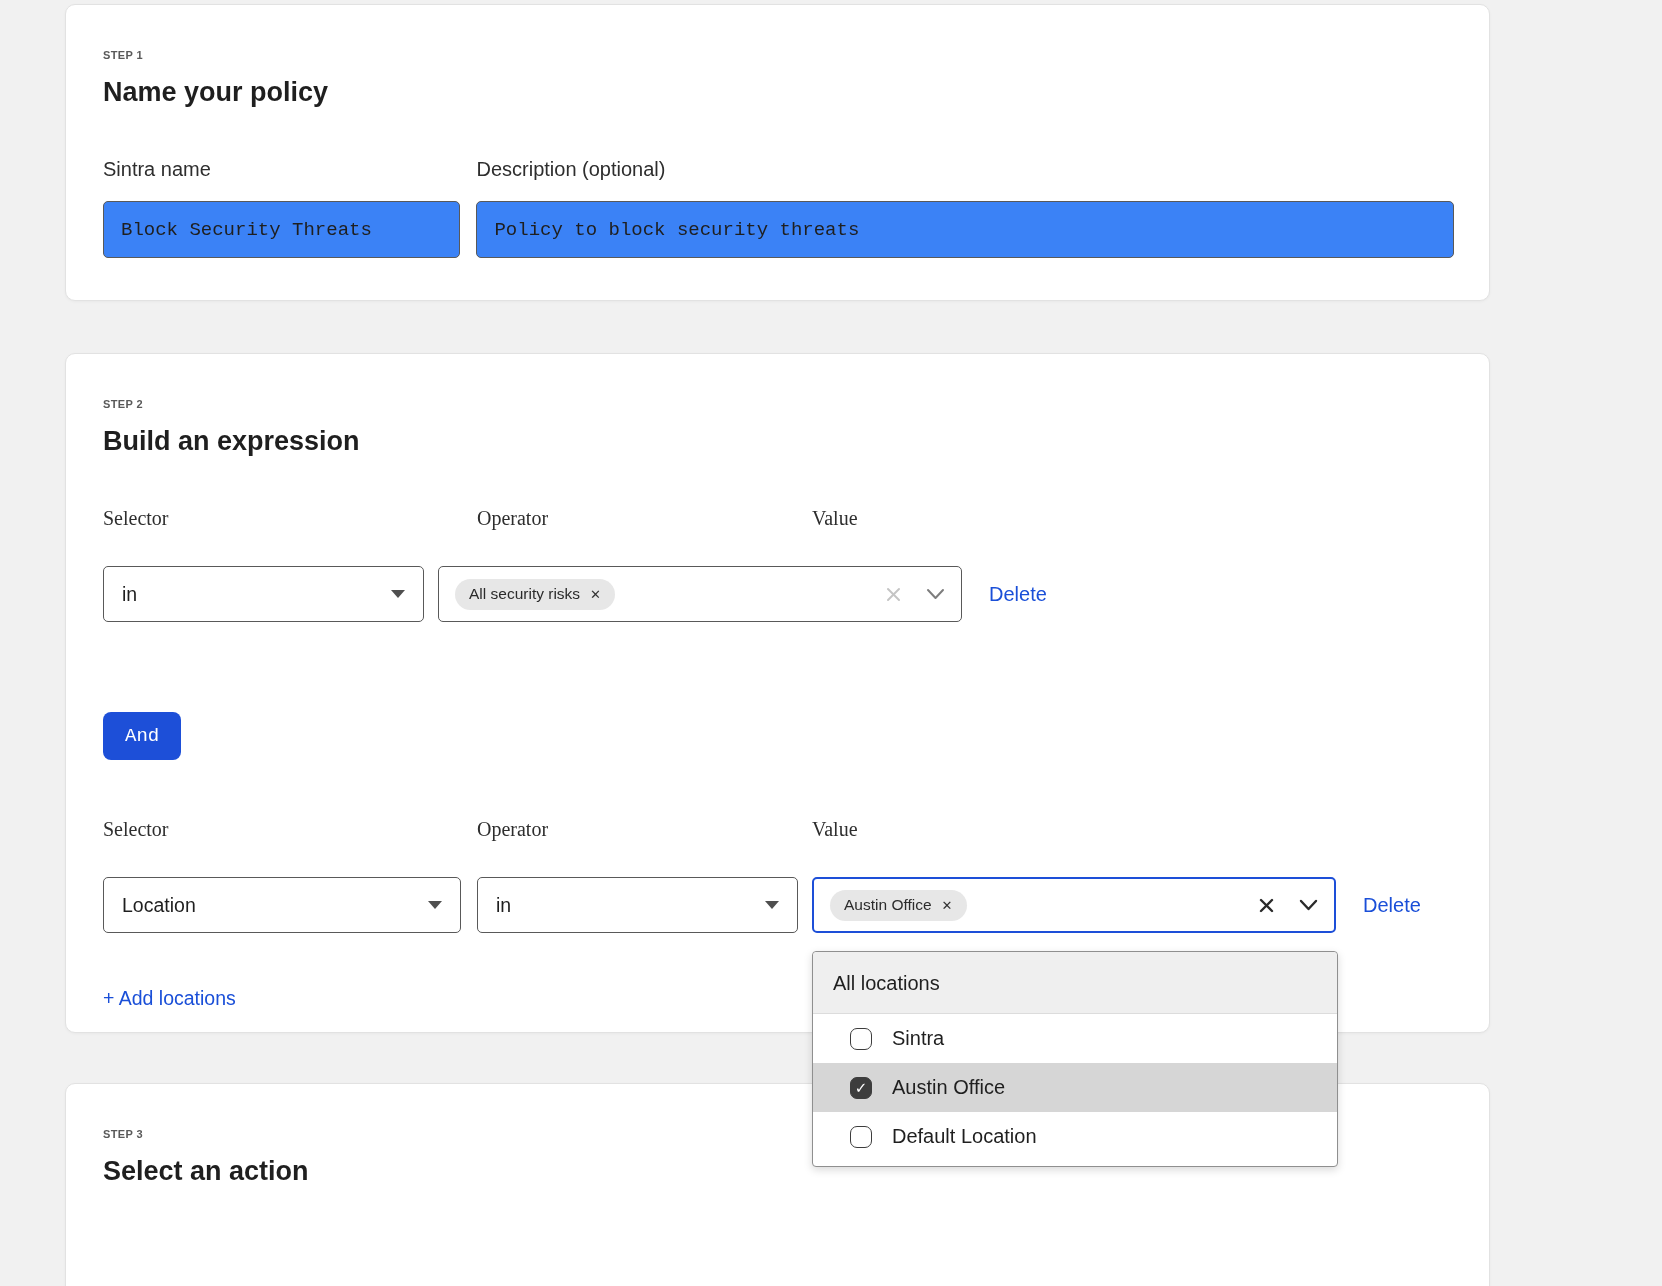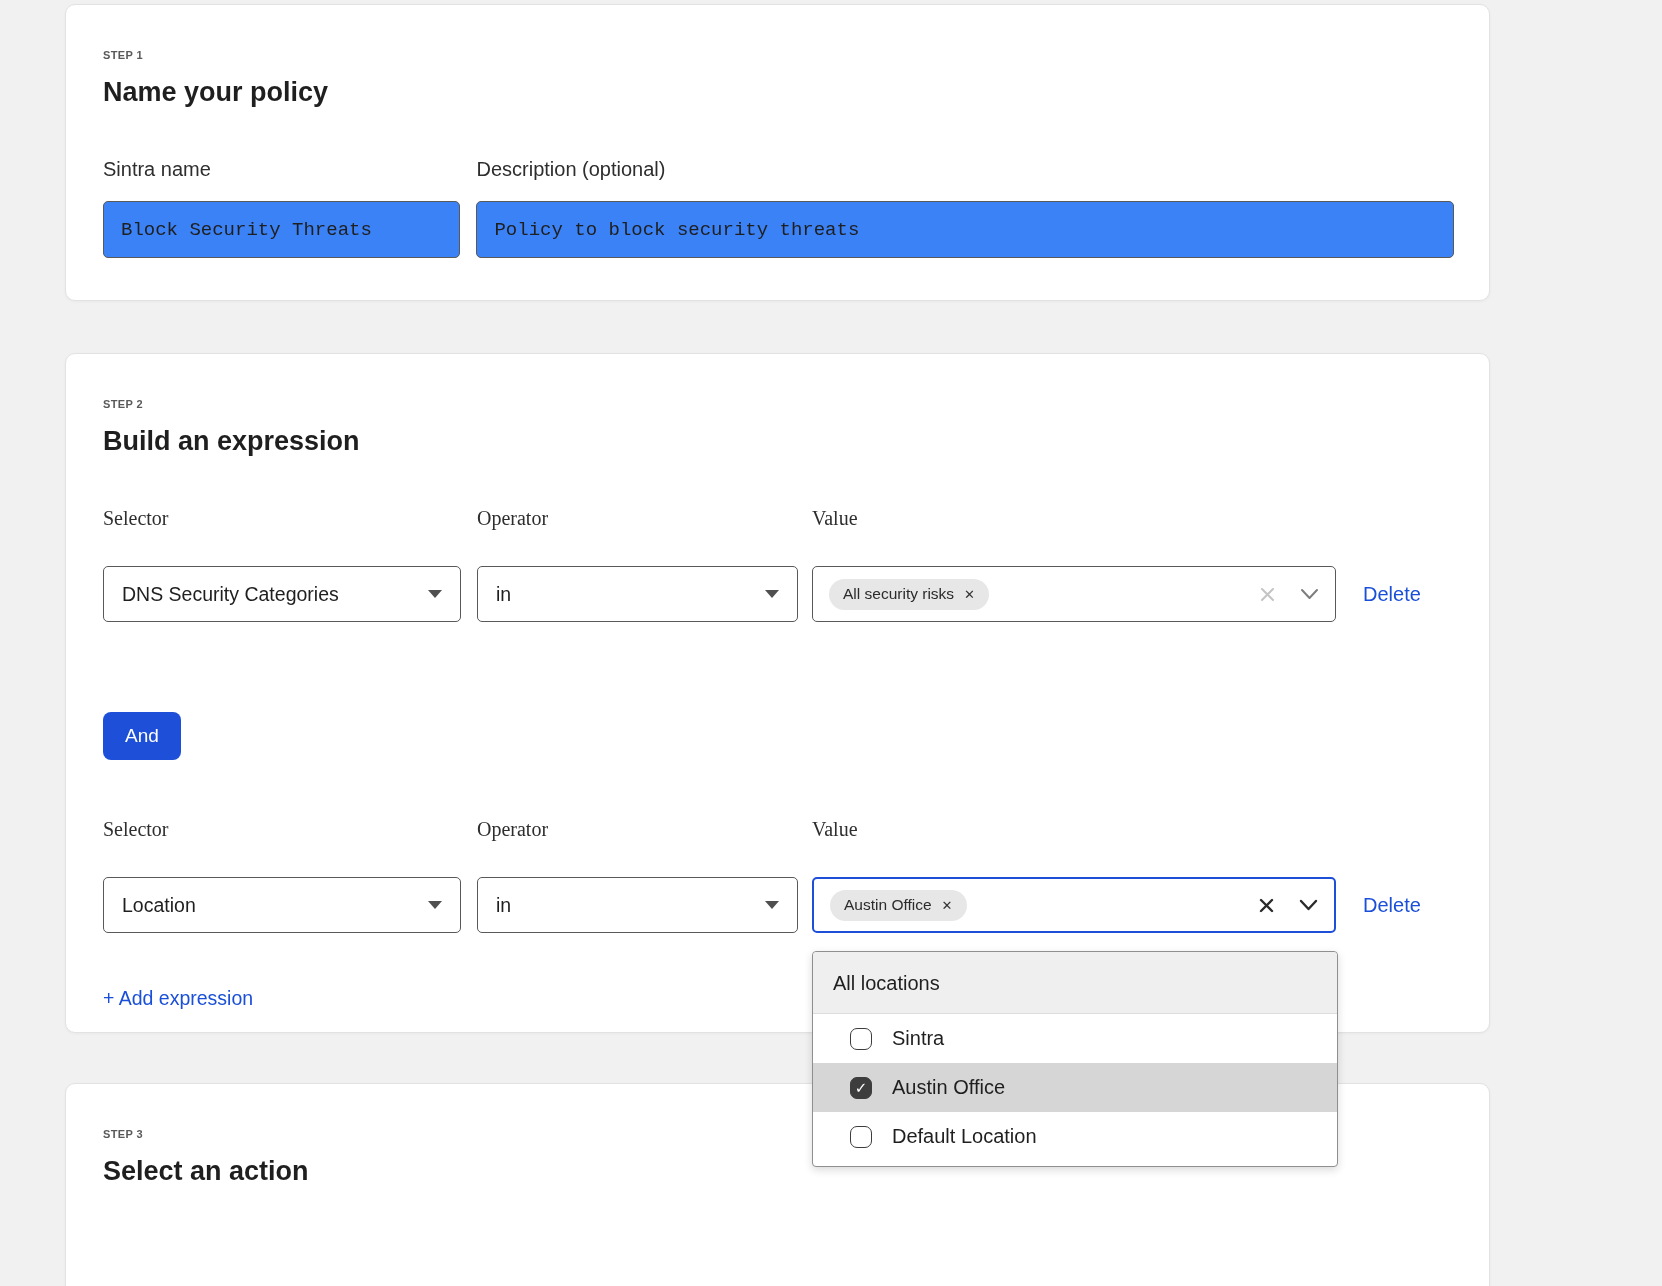--- a/index.html
+++ b/index.html
@@ -126,21 +126,21 @@
     cursor: pointer;
   }
 
   .and-btn {
     margin-top: 90px;
     display: inline-block;
     background: #1d4fd8;
     color: #ffffff;
     border: none;
     border-radius: 8px;
-    font-family: Liberation Sans, sans-serif;
+    font-family: Liberation Mono, monospace;
     font-size: 19px;
     padding: 13px 22px;
     cursor: pointer;
   }
 
   .add-condition {
     display: inline-block;
     margin-top: 54px;
     font-size: 19.5px;
     color: #1a4fd8;
@@ -223,26 +223,20 @@
 
     
     <div class="labels-row">
       <div class="col-selector field-label">Selector</div>
       <div class="col-operator field-label">Operator</div>
       <div class="col-value field-label">Value</div>
     </div>
 
     
     <div class="expr-row row1">
-      <div class="col-selector">
-        <div class="select">
-          <span>DNS Security Categories</span>
-          <span class="triangle"></span>
-        </div>
-      </div>
       <div class="col-operator">
         <div class="select">
           <span>in</span>
           <span class="triangle"></span>
         </div>
       </div>
       <div class="col-value">
         <div class="value-field">
           <span class="tag">
             <span>All security risks</span>
@@ -332,21 +326,21 @@
             <span class="checkbox">
               
             </span>
             <span class="dd-label">Default Location</span>
           </div>
         </div>
       </div>
       <a class="delete-link">Delete</a>
     </div>
 
-    <a class="add-condition">+ Add expression</a>
+    <a class="add-condition">+ Add locations</a>
   </section>
 
   <section class="card card3">
     <div class="step-label">STEP 3</div>
     <h2 class="card-title">Select an action</h2>
   </section>
 
 </div>
 
 </body></html>

